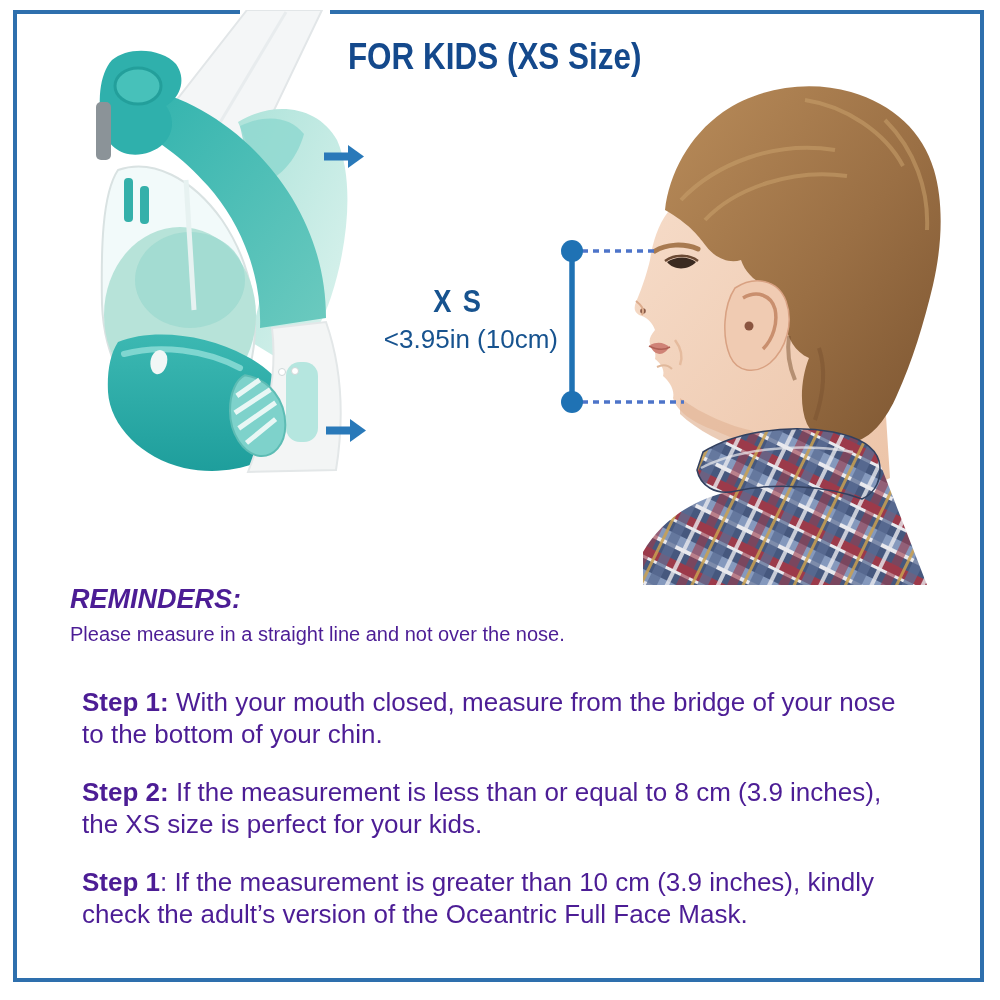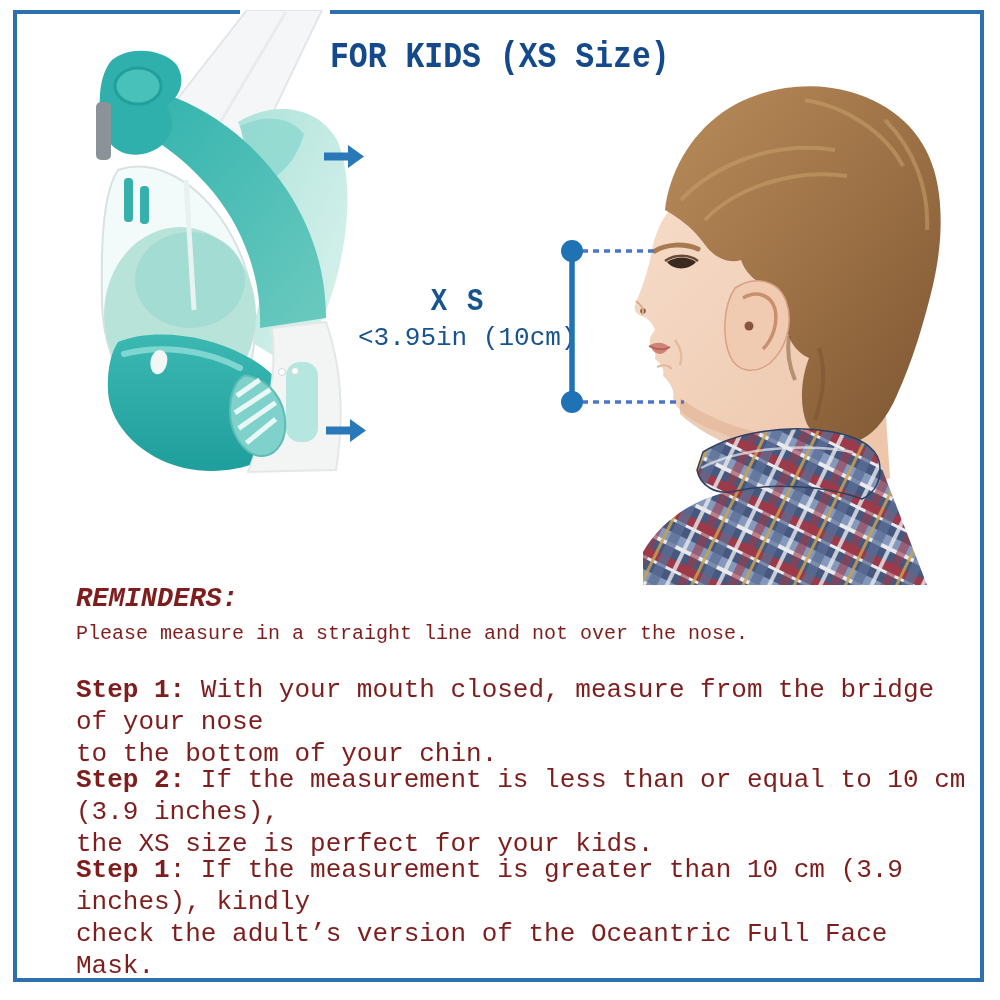--- a/index.html
+++ b/index.html
@@ -1,36 +1,36 @@
 <!DOCTYPE html>
 <html><head>
 <meta charset="utf-8">
 <style>
   html,body{margin:0;padding:0;background:#ffffff;}
   .canvas{
     position:relative;width:1000px;height:1000px;background:#ffffff;overflow:hidden;
-    font-family:Liberation Mono, monospace;
+    font-family:Liberation Sans, sans-serif;
   }
   .border-frame{
     position:absolute;left:13px;top:10px;width:963px;height:964px;
     border:4px solid #2e6fad;z-index:1;
   }
   .layer{position:absolute;z-index:2;}
   .page-title{
     position:absolute;left:300px;top:36px;width:390px;text-align:center;
     font-size:37px;font-weight:bold;color:#14498c;z-index:3;white-space:nowrap;
   }
   .page-title>span{display:inline-block;transform:scaleX(.85);letter-spacing:0px;}
   .size-block{position:absolute;left:358px;top:284px;width:200px;text-align:center;color:#17538f;z-index:3;}
   .size-block .size{font-size:31px;font-weight:bold;display:inline-block;transform:scaleX(.88);letter-spacing:2px;}
   .size-block .meas{font-size:26px;margin-top:4px;white-space:nowrap;text-align:right;}
-  .reminders{position:absolute;left:76px;top:584px;width:900px;color:#7f1d1d;z-index:3;}
+  .reminders{position:absolute;left:70px;top:584px;width:900px;color:#4c1d95;z-index:3;}
   .reminders .head{font-size:27px;font-weight:bold;font-style:italic;margin:0 0 4px 0;}
   .reminders .note{font-size:20px;margin:0 0 0 0;line-height:31px;}
-  .reminders .step{font-size:26px;line-height:32px;margin:0;position:absolute;left:0;width:900px;white-space:pre-line;}
+  .reminders .step{font-size:26px;line-height:32px;margin:12px;position:absolute;left:0;width:900px;white-space:pre-line;}
   .reminders .step b{font-weight:bold;}
   .step1{top:90px;} .step2{top:180px;} .step3{top:270px;}
   svg{display:block;}
 </style>
 </head>
 <body>
 
 <div class="canvas">
 
   <div class="border-frame"></div>
@@ -162,19 +162,19 @@
   <div class="size-block">
     <div class="size">X S</div>
     <div class="meas">&lt;3.95in (10cm)</div>
   </div>
 
   <div class="reminders">
     <p class="head">REMINDERS:</p>
     <p class="note">Please measure in a straight line and not over the nose.</p>
     <p class="step step1"><b>Step 1:</b><span> With your mouth closed, measure from the bridge of your nose
 to the bottom of your chin.</span></p>
-    <p class="step step2"><b>Step 2:</b><span> If the measurement is less than or equal to 10 cm (3.9 inches),
+    <p class="step step2"><b>Step 2:</b><span> If the measurement is less than or equal to 8 cm (3.9 inches),
 the XS size is perfect for your kids.</span></p>
     <p class="step step3"><b>Step 1</b><span>: If the measurement is greater than 10 cm (3.9 inches), kindly
 check the adult’s version of the Oceantric Full Face Mask.</span></p>
   </div>
 
 </div>
 
 </body></html>

